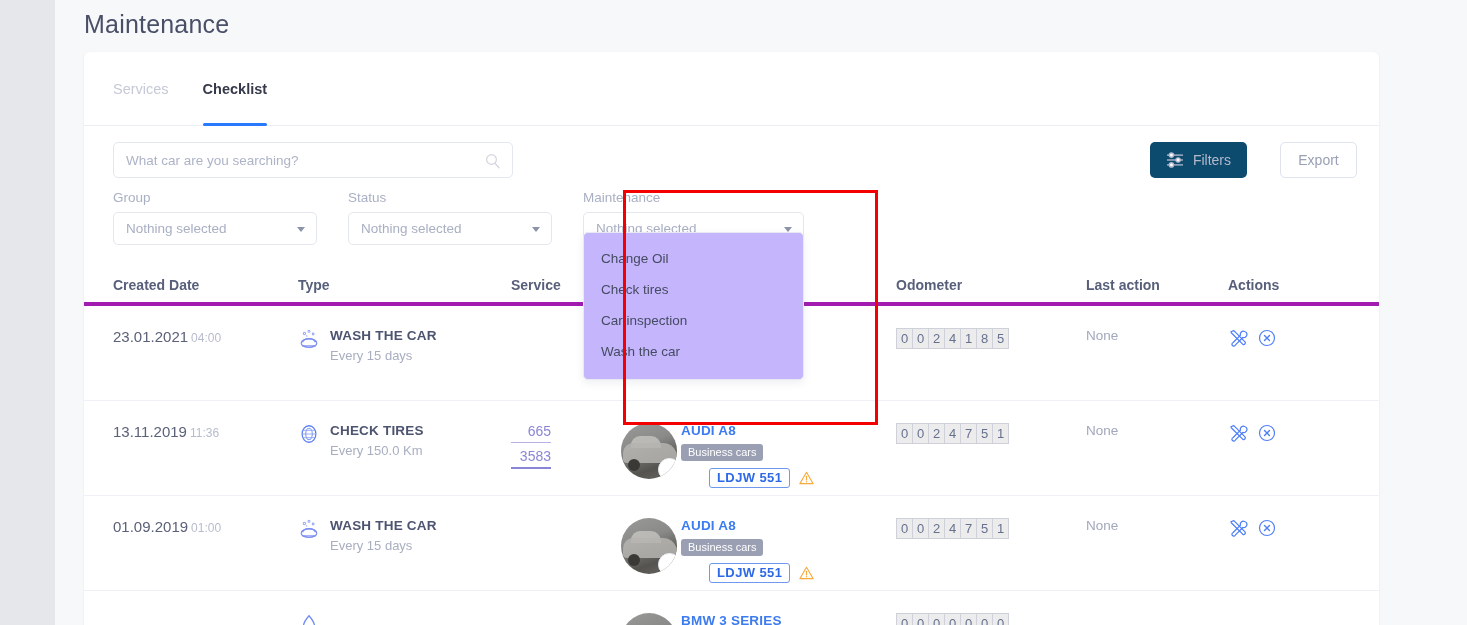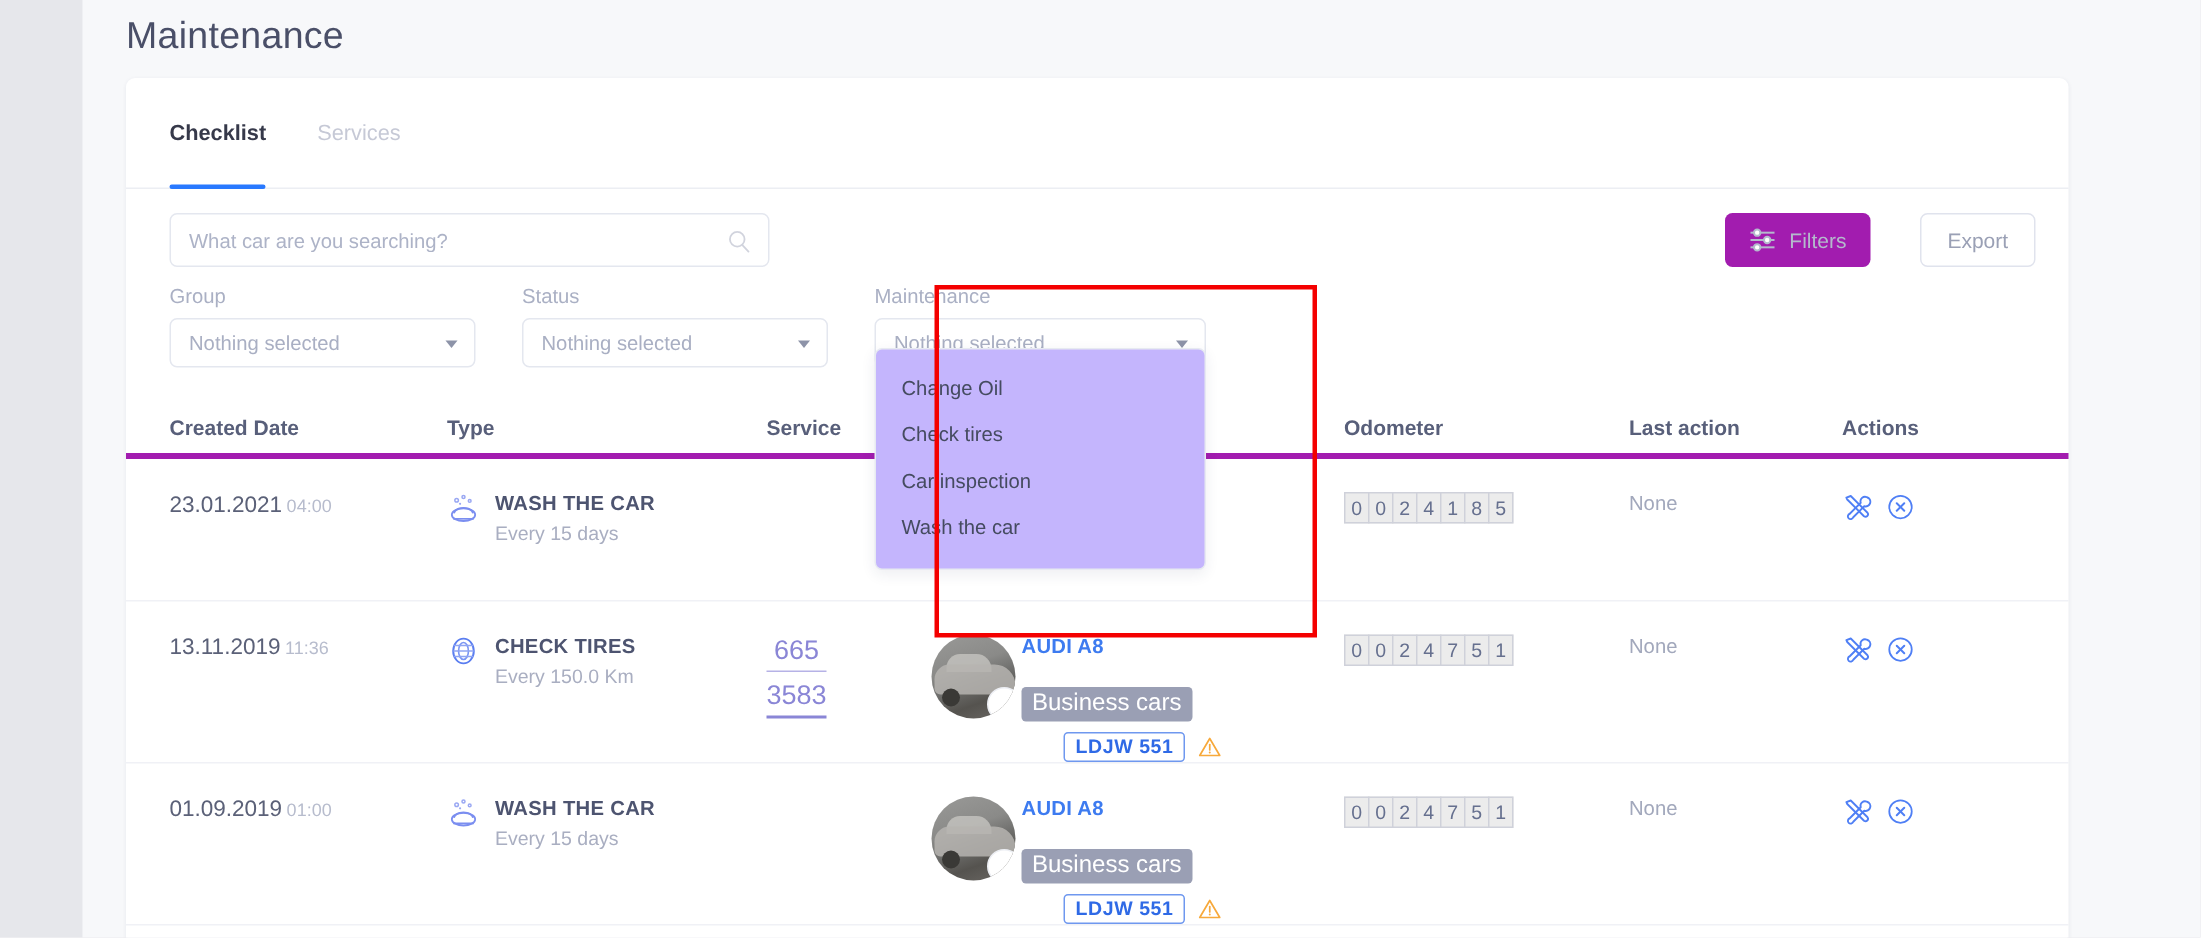--- a/index.html
+++ b/index.html
@@ -57,21 +57,21 @@
     font-family: "Liberation Sans", sans-serif;
   }
   .search-box input::placeholder { color: #adb3c7; }
   .search-icon {
     position: absolute; right: 10px; top: 9px; width: 18px; height: 18px;
     opacity: .45;
   }
 
   .filters-btn {
     position: absolute; right: 132px; top: 16px; height: 36px;
-    background: #a21caf; border: 0; border-radius: 5px;
+    background: #0c4a6e; border: 0; border-radius: 5px;
     display: flex; align-items: center; gap: 9px; padding: 0 16px;
     color: #b4b9cc; font-size: 14px; cursor: pointer;
     font-family: "Liberation Sans", sans-serif;
   }
   .export-btn {
     position: absolute; right: 22px; top: 16px; height: 36px; width: 77px;
     background: #fff; border: 1px solid #e0e3ed; border-radius: 5px;
     color: #9aa0b5; font-size: 14px; cursor: pointer;
     font-family: "Liberation Sans", sans-serif;
   }
@@ -126,21 +126,21 @@
   .c-act    { width: 120px; }
 
   .date-main { font-size: 15px; color: #5b6178; }
   .date-time { font-size: 12px; color: #b7bccd; margin-left: 3px; }
 
   .type-wrap { display: flex; align-items: flex-start; gap: 10px; }
   .type-name { font-size: 13.5px; font-weight: 700; color: #4d5470; letter-spacing: .2px; }
   .type-sub  { font-size: 13px; color: #a9aec1; margin-top: 5px; }
 
   .serv-num {
-    font-size: 18px; color: #8a86d6; width: 40px; text-align: center;
+    font-size: 14px; color: #8a86d6; width: 40px; text-align: right;
     padding-bottom: 3px;
   }
   .serv-num.top { border-bottom: 1px solid #b6b2e6; margin-bottom: 5px; }
   .serv-num.bot { border-bottom: 2px solid #8a86d6; }
 
   .car-wrap { display: flex; gap: 4px; align-items: flex-start; }
   .car-thumb {
     width: 56px; height: 56px; border-radius: 50%; position: relative;
     overflow: hidden; flex: none;
     background: linear-gradient(160deg,#9a9a98 0%,#8a8a88 38%,#6f6f6d 55%,#55534f 75%,#6b6864 100%);
@@ -156,22 +156,22 @@
   .car-thumb .wheel {
     position: absolute; left: 7px; top: 36px; width: 12px; height: 12px;
     border-radius: 50%; background: #3a3936;
   }
   .car-badge {
     position: absolute; right: -4px; bottom: -2px; width: 23px; height: 23px;
     border-radius: 50%; background: #fff; border: 1px solid #eceef3;
   }
   .car-name { font-size: 13.5px; font-weight: 700; color: #3d7bf0; letter-spacing:.2px; }
   .car-group {
-    display: inline-block; margin-top: 20px; padding: 2px 7px 3px 7px;
-    background: #9a9fb4; color: #fff; font-size: 16px; border-radius: 3px;
+    display: inline-block; margin-top: 6px; padding: 2px 7px 3px 7px;
+    background: #9a9fb4; color: #fff; font-size: 11px; border-radius: 3px;
   }
   .plate-row { display: flex; align-items: center; gap: 8px; margin-top: 7px; margin-left: 28px; }
   .plate {
     border: 1px solid #6f98ef; color: #2f6ae6; font-size: 13px; font-weight: 700;
     padding: 1px 7px 2px 7px; border-radius: 3px; letter-spacing: .4px;
   }
 
   .odo { display: flex; }
   .odo span {
     width: 17px; height: 21px; background: #ececec; border: 1px solid #cfd1da;
@@ -190,22 +190,22 @@
 
   <div class="left-rail"></div>
 
   <div class="page">
 
     <div class="page-title">Maintenance</div>
 
     <div class="card">
 
       <div class="tabs">
+        <div class="tab">Services</div>
         <div class="tab active">Checklist</div>
-        <div class="tab">Services</div>
       </div>
 
       <div class="search-row">
         <div class="search-box">
           <input type="text" placeholder="What car are you searching?" style="">
           <svg class="search-icon" viewBox="0 0 24 24">
             <circle cx="10" cy="10" r="6.5" fill="none" stroke="#9aa0b5" stroke-width="1.6"></circle>
             <line x1="14.6" y1="15.2" x2="20" y2="21" stroke="#9aa0b5" stroke-width="1.6" stroke-linecap="round"></line>
           </svg>
         </div>

